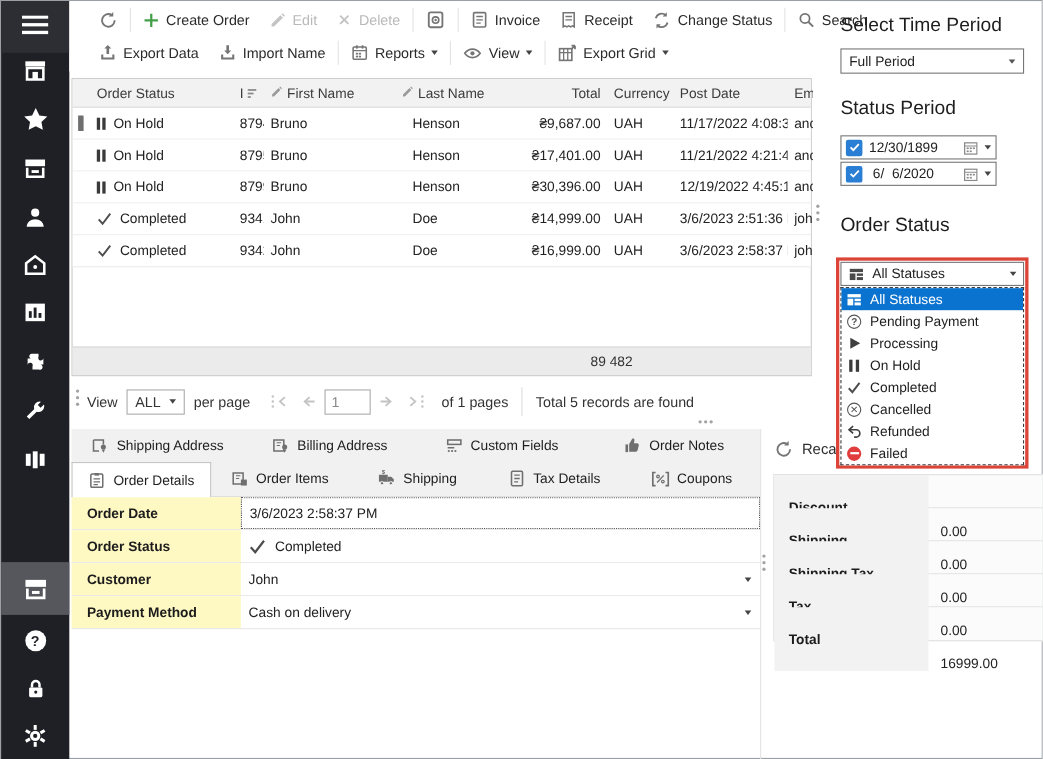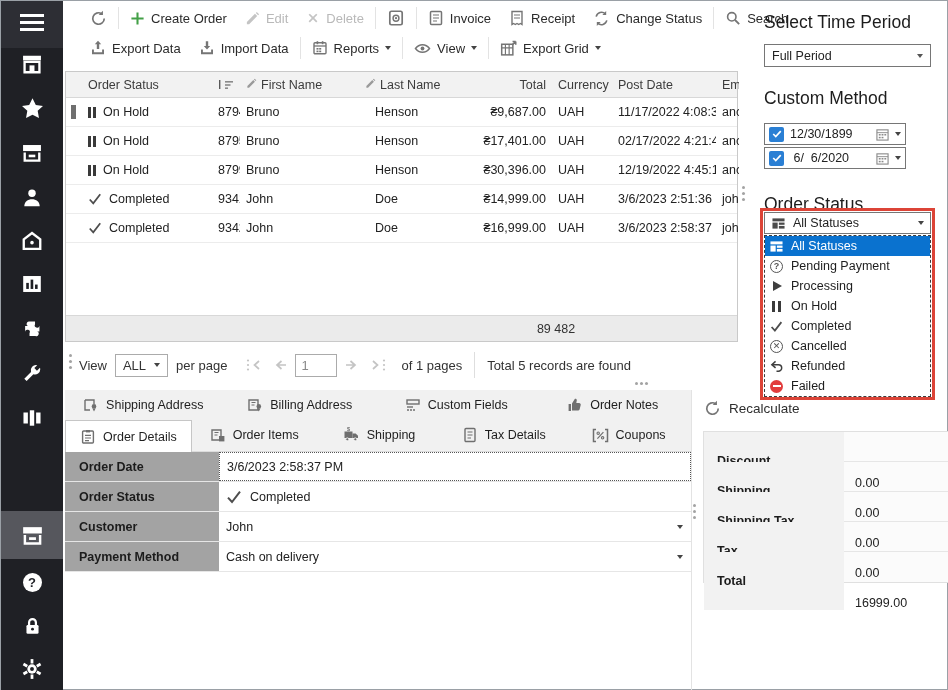--- a/index.html
+++ b/index.html
@@ -70,21 +70,21 @@
   
   .tabs { position:absolute; left:64px; top:389px; width:626px; height:61px; background:#f1f1f1; }
   .tabrow { display:flex; height:30px; }
   .tab { flex:1; display:flex; align-items:center; justify-content:center; gap:7px;
          color:#1e1e1e; cursor:pointer; font-size:12.5px; white-space:nowrap; }
   .tab.active { background:#fff; border:1px solid #c6c6c6; border-bottom:none; height:32px; position:relative; z-index:2; }
   .ticon { color:#6f6f6f; display:inline-flex; }
 
   .form { position:absolute; left:64px; top:450px; width:626px; border-top:1px solid #dcdcdc; background:#fff; }
   .frow { display:grid; grid-template-columns:154px 1fr; height:30px; border-bottom:1px solid #e6e6e6; }
-  .flabel { background:#a3a3a3; font-weight:bold; display:flex; align-items:center; padding-left:14px; color:#1c1c1c; }
+  .flabel { background:#fef9c3; font-weight:bold; display:flex; align-items:center; padding-left:14px; color:#1c1c1c; }
   .fval { display:flex; align-items:center; padding-left:7px; position:relative; background:#fff; }
   .fval.focus { border:1px dotted #555; }
   .fval .caret { position:absolute; right:8px; top:13px; }
 
   .panel-div { position:absolute; left:690px; top:389px; width:1px; height:301px; background:#e3e3e3; }
 
   
   .recalc { position:absolute; left:703px; top:399px; display:flex; align-items:center; gap:8px;
             font-size:13.5px; color:#2e2e2e; cursor:pointer; }
   .totals { position:absolute; left:702px; top:430px; width:264px; border:1px solid #e0e0e0; background:#fbfbfb; }
@@ -97,21 +97,21 @@
   .fp-h { position:absolute; left:763px; font-size:17.5px; color:#1d1d1d; white-space:nowrap; }
   .selbox { position:absolute; left:763px; width:167px; height:23px; border:1px solid #767676; background:#fff;
             display:flex; align-items:center; padding:0 7px; cursor:pointer; font-size:12.5px; }
   .selbox .caret { margin-left:auto; border-top-color:#555; }
   .datebox { position:absolute; left:763px; width:142px; height:22px; border:1px solid #767676; background:#fff;
              display:flex; align-items:center; gap:6px; padding:0 4px; cursor:pointer; font-size:12.5px; }
   .chk { width:15px; height:15px; border-radius:2px; background:#2a7fd4; display:inline-flex;
          align-items:center; justify-content:center; flex:none; cursor:pointer; }
   .datebox .txt { flex:1; white-space:pre; }
 
-  .redbox { position:absolute; left:759px; top:207px; width:175px; height:192px;
+  .redbox { position:absolute; left:759px; top:233px; width:175px; height:192px;
             border:3px solid #dc4437; background:#fff; z-index:5; }
   .combo { margin:1px; height:22px; border:1px solid #767676; background:#fff;
            display:flex; align-items:center; gap:7px; padding:0 6px; cursor:pointer; }
   .combo .caret { margin-left:auto; }
   .ddlist { margin:0 1px 1px 1px; border:1px dashed #3c3c3c; background:#fff; }
   .dditem { height:20px; display:flex; align-items:center; gap:7px; padding:0 4px; cursor:pointer; color:#1e1e1e; }
   .dditem.selected { background:#0a72cf; color:#fff; }
   .oicon { width:15px; height:15px; flex:none; display:inline-flex; align-items:center; justify-content:center; color:#4a4a4a; }
   .dditem.selected .oicon { color:#fff; }
   .qmark { width:13px; height:13px; border:1.4px solid #555; border-radius:50%; font-size:9px; font-weight:bold;
@@ -360,21 +360,21 @@
           </span>
         <span>Export Data</span>
       </div>
       <div class="tbtn">
         <span class="gicon">
             <svg width="16" height="16" viewBox="0 0 16 16">
               <path d="M6.8 1.2h2.4V6h2L8 9.4 4.8 6h2z" fill="currentColor"></path>
               <path d="M2 9.6v4.6h12V9.6h-1.9v2.7H3.9V9.6z" fill="currentColor"></path>
             </svg>
           </span>
-        <span>Import Data</span>
+        <span>Import Name</span>
       </div>
       <div class="tsep"></div>
       <div class="tbtn">
         <span class="gicon">
             <svg width="16" height="16" viewBox="0 0 16 16">
               <rect x="2" y="2.8" width="12" height="11" rx="1" fill="none" stroke="currentColor" stroke-width="1.4"></rect>
               <path d="M2 6h12" stroke="currentColor" stroke-width="1.3"></path>
               <rect x="4.6" y="1.2" width="1.6" height="3" fill="currentColor"></rect>
               <rect x="9.8" y="1.2" width="1.6" height="3" fill="currentColor"></rect>
               <g fill="currentColor">
@@ -471,21 +471,21 @@
             <i></i>
             <i></i>
           </span>
           <span>On Hold</span>
         </div>
       <div class="gcell r"><span>8795</span></div>
       <div class="gcell"><span>Bruno</span></div>
       <div class="gcell" style="padding-left:28px"><span>Henson</span></div>
       <div class="gcell r"><span>₴17,401.00</span></div>
       <div class="gcell"><span>UAH</span></div>
-      <div class="gcell"><span>02/17/2022 4:21:4</span></div>
+      <div class="gcell"><span>11/21/2022 4:21:4</span></div>
       <div class="gcell"><span>anc</span></div>
     </div>
 
     <div class="grow gdata">
       <div class="gcell"></div>
       <div class="gcell status-cell">
           <span class="pausebars">
             <i></i>
             <i></i>
           </span>
@@ -761,21 +761,21 @@
       <div class="totval">16999.00</div>
     </div>
   </div>
 
   <div class="fp-h" style="top:11px">Select Time Period</div>
   <div class="selbox" style="top:43px">
     <span>Full Period</span>
     <span class="caret"></span>
   </div>
 
-  <div class="fp-h" style="top:87px">Custom Method</div>
+  <div class="fp-h" style="top:87px">Status Period</div>
   <div class="datebox" style="top:122px">
     <span class="chk">
         <svg width="10" height="10" viewBox="0 0 12 12">
           <path d="M1.5 6l3 3 6-6.5" fill="none" stroke="#fff" stroke-width="2"></path>
         </svg>
       </span>
     <span class="txt">12/30/1899</span>
     <span style="display:inline-flex;color:#8a8a8a">
         <svg width="13" height="13" viewBox="0 0 14 14">
           <rect x="1" y="2" width="12" height="11" fill="none" stroke="currentColor" stroke-width="1.2"></rect>

